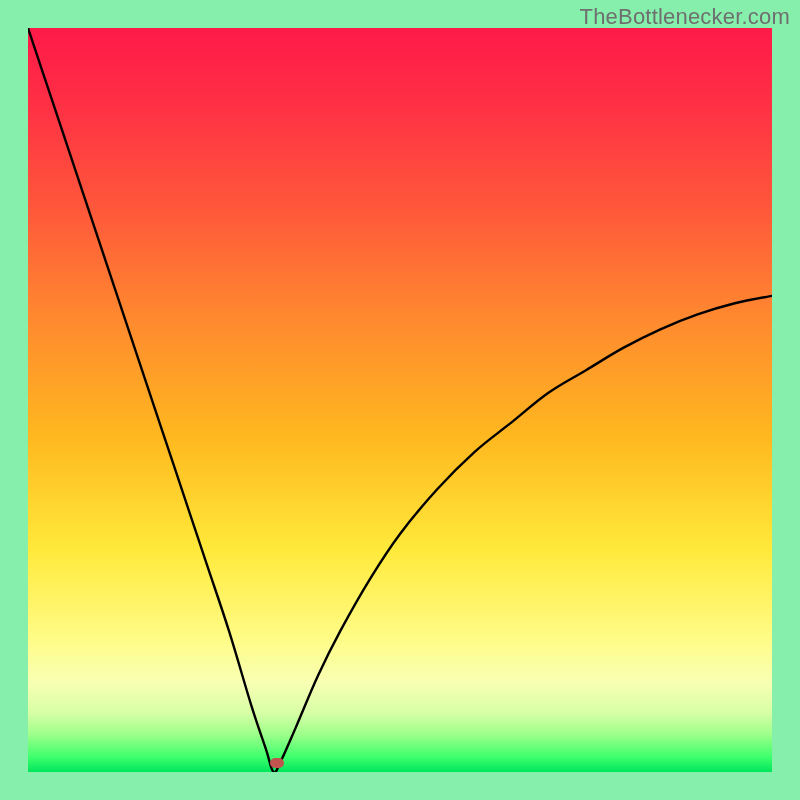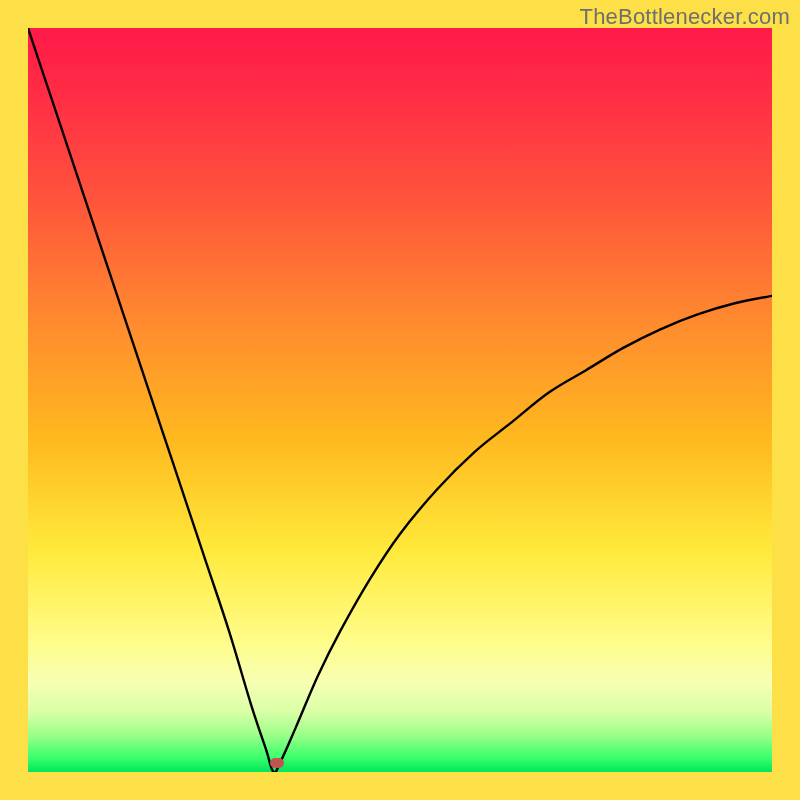--- a/index.html
+++ b/index.html
@@ -10,21 +10,21 @@
     background: #000;
     overflow: hidden;
     font-family: Arial, Helvetica, sans-serif;
   }
   .frame {
     position: absolute;
     left: 0;
     top: 0;
     width: 800px;
     height: 800px;
-    background: #fde047;
+    background: #86efac;
   }
   .plot {
     position: absolute;
     left: 28px;
     top: 28px;
     width: 744px;
     height: 744px;
     
     background: linear-gradient(
       to bottom,

